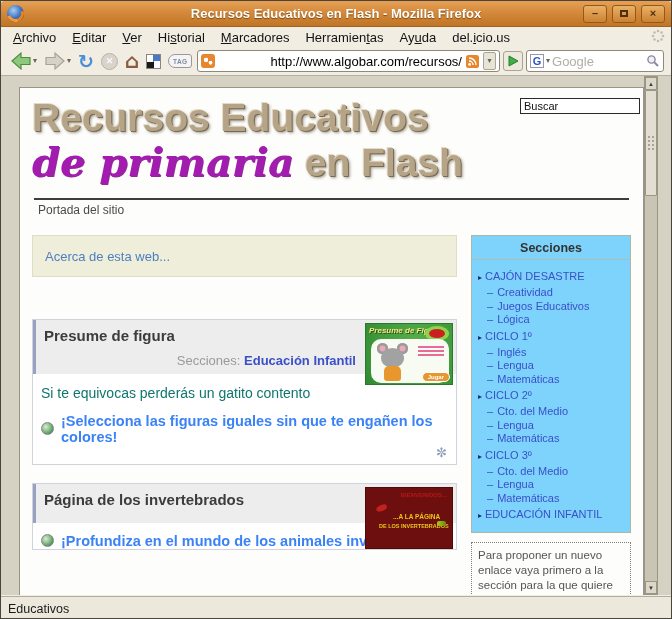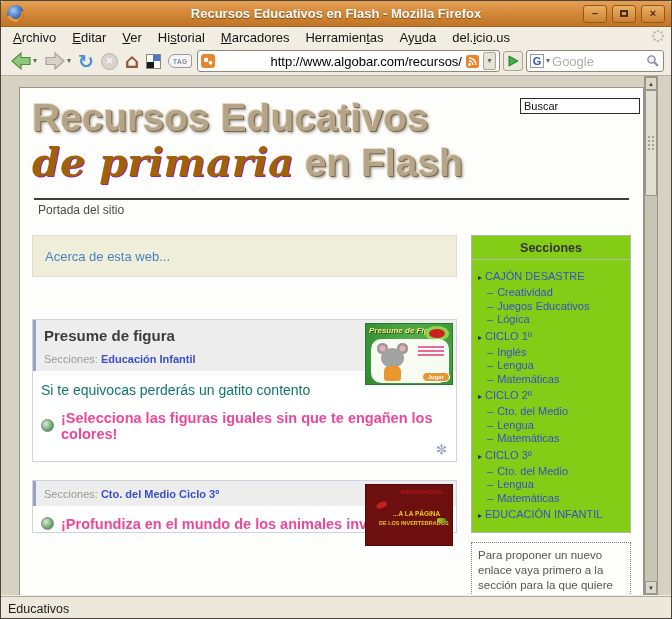--- a/index.html
+++ b/index.html
@@ -78,42 +78,42 @@
     background:#fdfdfb; border:1px solid #98948a; padding:0 12px; }
 
   .buscar{ position:absolute; top:10px; right:3px; width:120px; height:16px;
     border:1px solid #2a2a2a; font-size:11px; padding:1px 3px; color:#111;
     font-family:"Liberation Sans",sans-serif; background:#fff; }
 
   .logo{ padding-top:8px; line-height:44px; white-space:nowrap; }
   .logo1,.logo-rest{ font-size:39px; font-weight:bold; color:#b5a487;
     text-shadow:-1px -1px 0 #e4dac6, 1px 1px 0 #796a50, 2px 2px 3px rgba(90,80,60,.55); }
   .logo-script{ font-family:"DejaVu Serif",serif; font-style:italic; font-weight:bold;
-    font-size:40px; color:#a16207; text-shadow:1px 1px 0 #93289c; }
+    font-size:40px; color:#a21caf; text-shadow:1px 1px 0 #93289c; }
 
   .rule{ border-top:2px solid #3d3d3d; margin:5px 2px 0 2px; }
   .breadcrumb{ font-size:12px; color:#4a4a4a; margin:3px 0 0 6px; }
 
   .cols{ display:flex; gap:14px; margin-top:18px; }
   .maincol{ flex:1; min-width:0; }
   .sidecol{ width:160px; flex:none; }
 
   .aboutbox{ background:#efeeda; border:1px solid #e0dec6; padding:11px 12px; margin-bottom:42px; }
   .aboutbox a{ color:#4d7fc0; font-size:13px; text-decoration:none; }
 
   .article{ background:#fff; border:1px solid #d2d2dc; margin-bottom:18px; position:relative; }
   .art-head{ background:#ededed; border-left:3px solid #96a2c2; padding:7px 100px 6px 8px; }
   .art-title{ font-size:15px; font-weight:bold; color:#3c3c3c; margin-bottom:9px; }
-  .art-secc{ font-size:11px; color:#9a9a9a; }
+  .art-secc{ font-size:13px; color:#9a9a9a;text-align:right; }
   .art-secc a{ color:#3a4fc8; font-weight:bold; text-decoration:none; }
   .art-body{ padding:10px 8px 0; font-size:14px; color:#0f766e; line-height:1.35; }
   .art-linkrow{ display:flex; align-items:center; gap:7px; padding:10px 8px 0; }
   .globe{ width:13px; height:13px; border-radius:50%; flex:none; border:1px solid #7a8a7a;
     background:radial-gradient(circle at 35% 35%, #d8ecd8 0%, #76ae76 55%, #3c7a5c 90%); }
-  .art-link{ font-size:14.5px; font-weight:bold; color:#ec4899; text-decoration:none; }
+  .art-link{ font-size:14.5px; font-weight:bold; color:#3b82f6; text-decoration:none; }
   .art-foot{ text-align:right; padding:1px 9px 5px; color:#8a9ab5; font-size:13px; line-height:1; }
 
   
   .thumb{ position:absolute; top:3px; right:3px; width:88px; height:62px; overflow:hidden; }
   .thumb1{ background:radial-gradient(circle at 60% 40%, #5cb44e, #2f8a33); border:1px solid #2a7a2e; }
   .t1-title{ position:absolute; top:2px; left:3px; font-size:8px; font-style:italic;
     font-weight:bold; color:#ffe27a; text-shadow:1px 1px 0 #1d5c20; }
   .t1-halo{ position:absolute; top:2px; right:3px; width:24px; height:15px; border-radius:50%;
     background:#8fd24e; display:flex; align-items:center; justify-content:center; }
   .t1-oval{ width:16px; height:9px; border-radius:50%; background:#cc2020; }
@@ -134,21 +134,21 @@
   .thumb2{ background:#6d0f0f; border:1px solid #4d0a0a; }
   .t2-l0{ position:absolute; top:4px; right:5px; font-size:6px; font-weight:bold; color:#b51818; }
   .t2-fly{ position:absolute; left:10px; top:17px; width:11px; height:6px; background:#c32020;
     border-radius:60% 40% 50% 50%; transform:rotate(-18deg); }
   .t2-l1{ position:absolute; top:25px; left:27px; font-size:6.5px; font-weight:bold; color:#e8c81a; }
   .t2-l2{ position:absolute; top:35px; left:13px; font-size:5.5px; font-weight:bold; color:#e8c81a; }
   .t2-mark{ position:absolute; right:6px; top:33px; width:9px; height:5px;
     background:linear-gradient(90deg,#b8c818,#5a8a18); border-radius:2px; }
 
   
-  .sb-box{ background:#84cc16; border:1px solid #a9b8a9; }
+  .sb-box{ background:#7dd3fc; border:1px solid #a9b8a9; }
   .sb-head{ text-align:center; font-size:12.5px; font-weight:bold; color:#333;
     padding:5px 0 4px; border-bottom:1px solid #aebfae; }
   .sb-list{ padding:7px 4px 8px 6px; font-size:11px; }
   .sb-item{ color:#3a4fc8; line-height:13px; display:flex; align-items:baseline; }
   .sb-item.cat{ margin:3px 0 2px; }
   .sb-item.cat .bullet{ color:#1c2c78; font-size:8px; margin-right:3px; }
   .sb-item.sub{ margin-left:9px; line-height:13.5px; }
   .sb-item.sub .bullet{ margin-right:4px; }
   .sb-notice{ margin-top:9px; border:1px dotted #7d7d7d; padding:5px 6px;
     font-size:11.5px; color:#555; line-height:1.3; background:#fdfdfb; }
@@ -317,21 +317,21 @@
               <div class="art-body">Si te equivocas perderás un gatito contento</div>
               <div class="art-linkrow">
                 <span class="globe"></span>
                 <a href="#" class="art-link">¡Selecciona las figuras iguales sin que te engañen los colores!</a>
               </div>
               <div class="art-foot">✼</div>
             </div>
 
             <div class="article">
               <div class="art-head">
-                <div class="art-secc"><span>Secciones:</span> <a href="#">Cto. del Medio Ciclo 3º</a></div>
+                <div class="art-title">Página de los invertebrados</div>
               </div>
               <div class="thumb thumb2">
                 <span class="t2-l0">BIENVENIDOS...</span>
                 <span class="t2-fly"></span>
                 <span class="t2-l1">...A LA PÁGINA</span>
                 <span class="t2-l2">DE LOS INVERTEBRADOS</span>
                 <span class="t2-mark"></span>
               </div>
               <div class="art-linkrow">
                 <span class="globe"></span>

